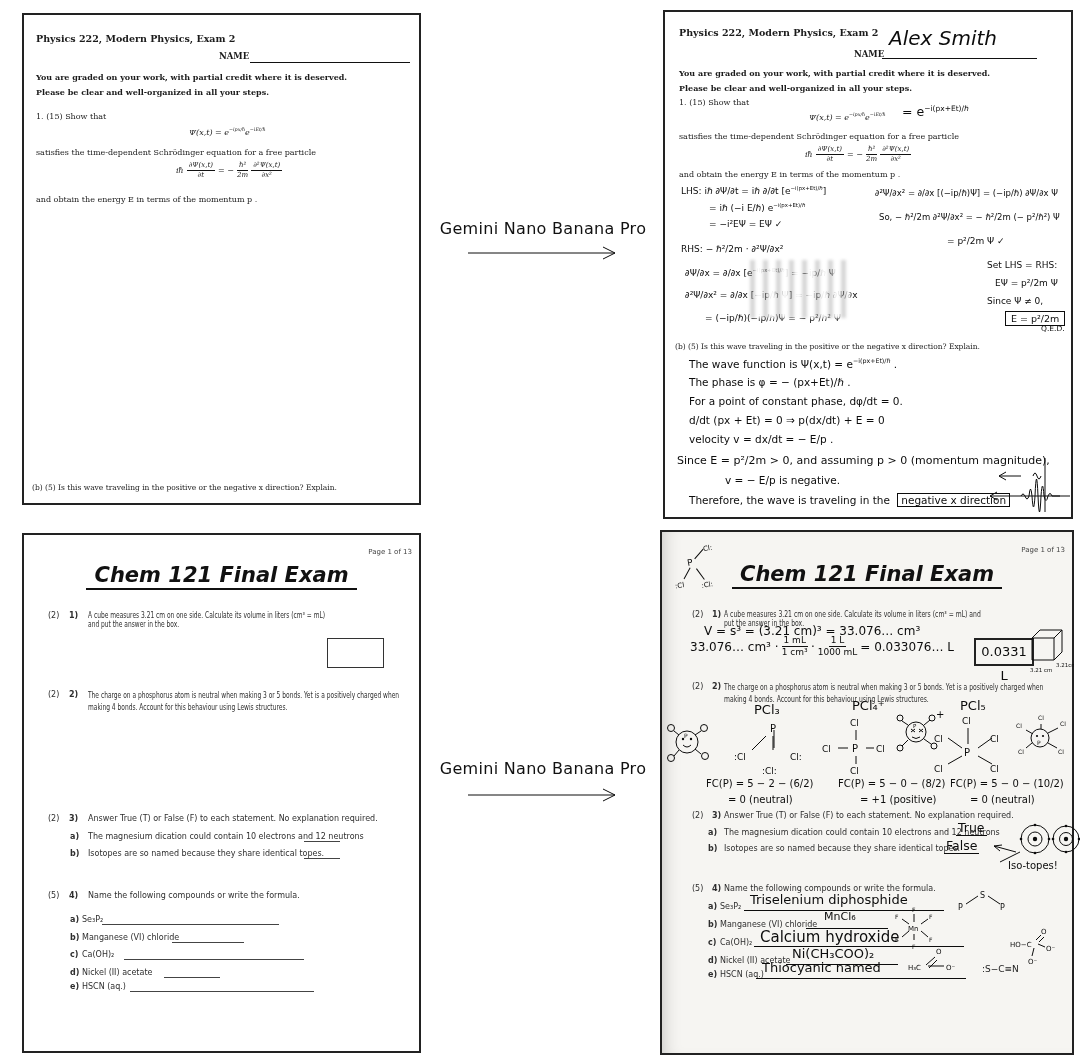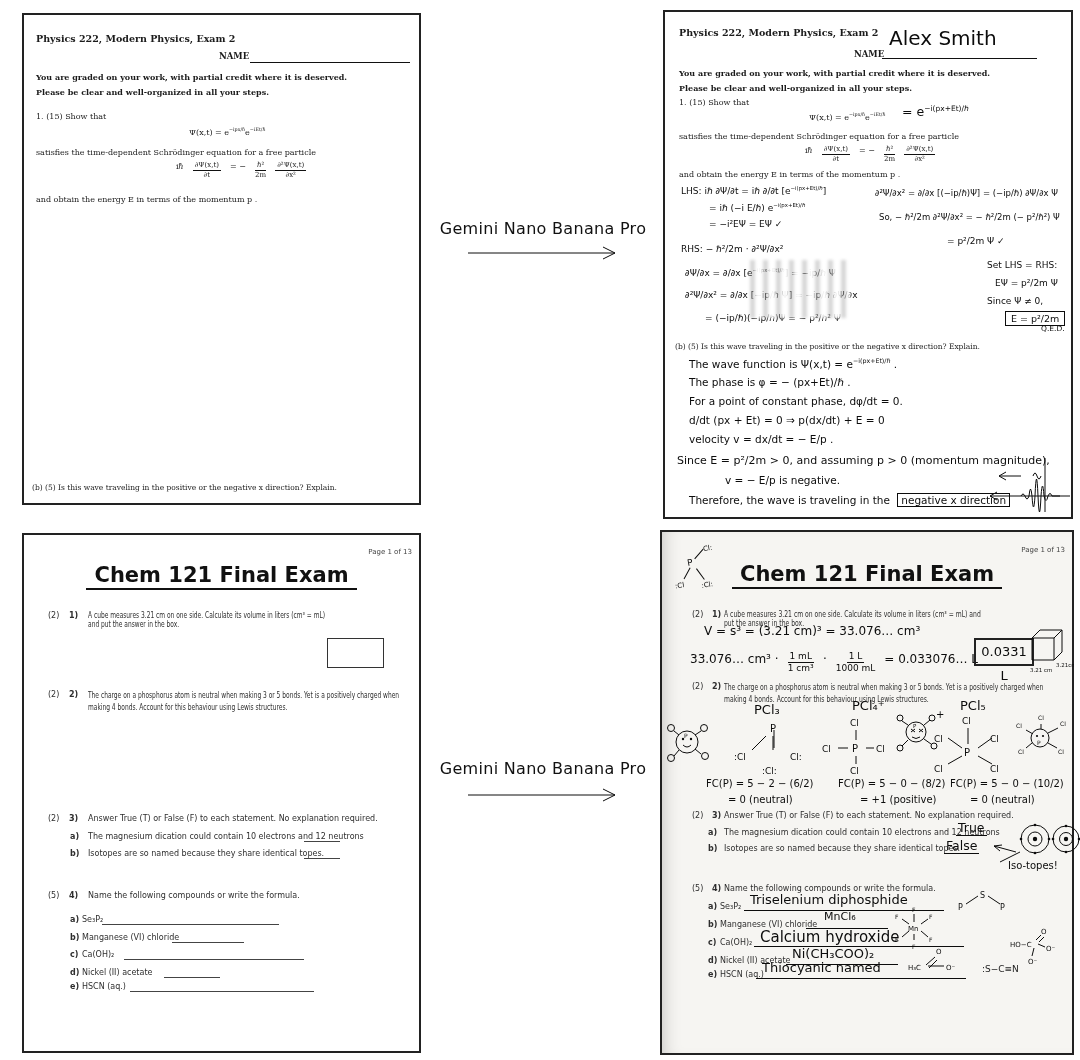--- a/index.html
+++ b/index.html
@@ -3,27 +3,27 @@
 <meta charset="utf-8">
 <style>
   html,body{margin:0;padding:0}
   body{width:1080px;height:1060px;position:relative;background:#fff;font-family:"DejaVu Sans",sans-serif;overflow:hidden}
   .abs{position:absolute}
   .page{position:absolute;background:#fff;border:2px solid #222;box-sizing:border-box}
   .ser{font-family:"DejaVu Serif",serif;color:#1b1b1b}
   .san{font-family:"DejaVu Sans",sans-serif;color:#2e2e2e}
   .hand{font-family:"DejaVu Sans",sans-serif;color:#0c0c0c}
   .b{font-weight:bold}
-  .i{}
+  .i{font-style:italic}
   sup{font-size:.6em}
   .nw{white-space:nowrap}
   .frac{display:inline-flex;flex-direction:column;align-items:center;vertical-align:middle;line-height:1.05;text-align:center}
   .frac .fn{display:block;border-bottom:1px solid #111;padding:0 2px 1px}
   .frac .fd{display:block;padding-top:1px}
-  .eqrow{display:flex;align-items:flex-start;gap:9px}
+  .eqrow{display:flex;align-items:center;gap:3px}
   .uline{position:absolute;background:#111;height:1px}
   .ansline{position:absolute;border-bottom:1px solid #444}
   .hbox{border:1.6px solid #0c0c0c;display:inline-block;padding:1px 5px}
   .smudge{position:absolute;background:repeating-linear-gradient(90deg,rgba(150,150,150,.38) 0 5px,rgba(255,255,255,.93) 5px 13px);filter:blur(1.6px)}
   .cond{transform-origin:left top;white-space:normal}
   svg text{font-family:"DejaVu Sans",sans-serif;fill:#0c0c0c}
   .ln{stroke:#0c0c0c;stroke-width:1;fill:none}
   .scan{background:#f6f5f2;box-shadow:inset 14px 0 20px -16px rgba(0,0,0,.28)}
 </style>
 </head>
@@ -193,21 +193,21 @@
   </svg>
   <div class="abs san" style="left:345px;top:14px;width:58px;font-size:7px;text-align:right;color:#444">Page 1 of 13</div>
   <div class="abs" style="left:0;top:30px;width:100%;text-align:center">
     <span class="san b i" style="font-size:21px;color:#111;border-bottom:2px solid #111;padding:0 8px 1px;display:inline-block">Chem 121 Final Exam</span>
   </div>
 
   <div class="abs san" style="left:30px;top:78px;font-size:8px">(2)</div>
   <div class="abs san b" style="left:50px;top:78px;font-size:8px">1)</div>
   <div class="abs san cond nw" style="left:62px;top:78px;font-size:8px;transform:scaleX(.76)">A cube measures 3.21 cm on one side.  Calculate its volume in liters (cm³ = mL) and put the answer in the box.</div>
   <div class="abs hand nw" style="left:42px;top:92px;font-size:12px">V = s³ = (3.21 cm)³ = 33.076… cm³</div>
-  <div class="abs hand eqrow" style="left:28px;top:120px;font-size:12px">
+  <div class="abs hand eqrow" style="left:28px;top:104px;font-size:12px">
     <span>33.076… cm³ ·</span>
     <span class="frac" style="font-size:9px">
         <span class="fn">1 mL</span>
         <span class="fd">1 cm³</span>
       </span>
     <span>·</span>
     <span class="frac" style="font-size:9px">
         <span class="fn">1 L</span>
         <span class="fd">1000 mL</span>
       </span>

